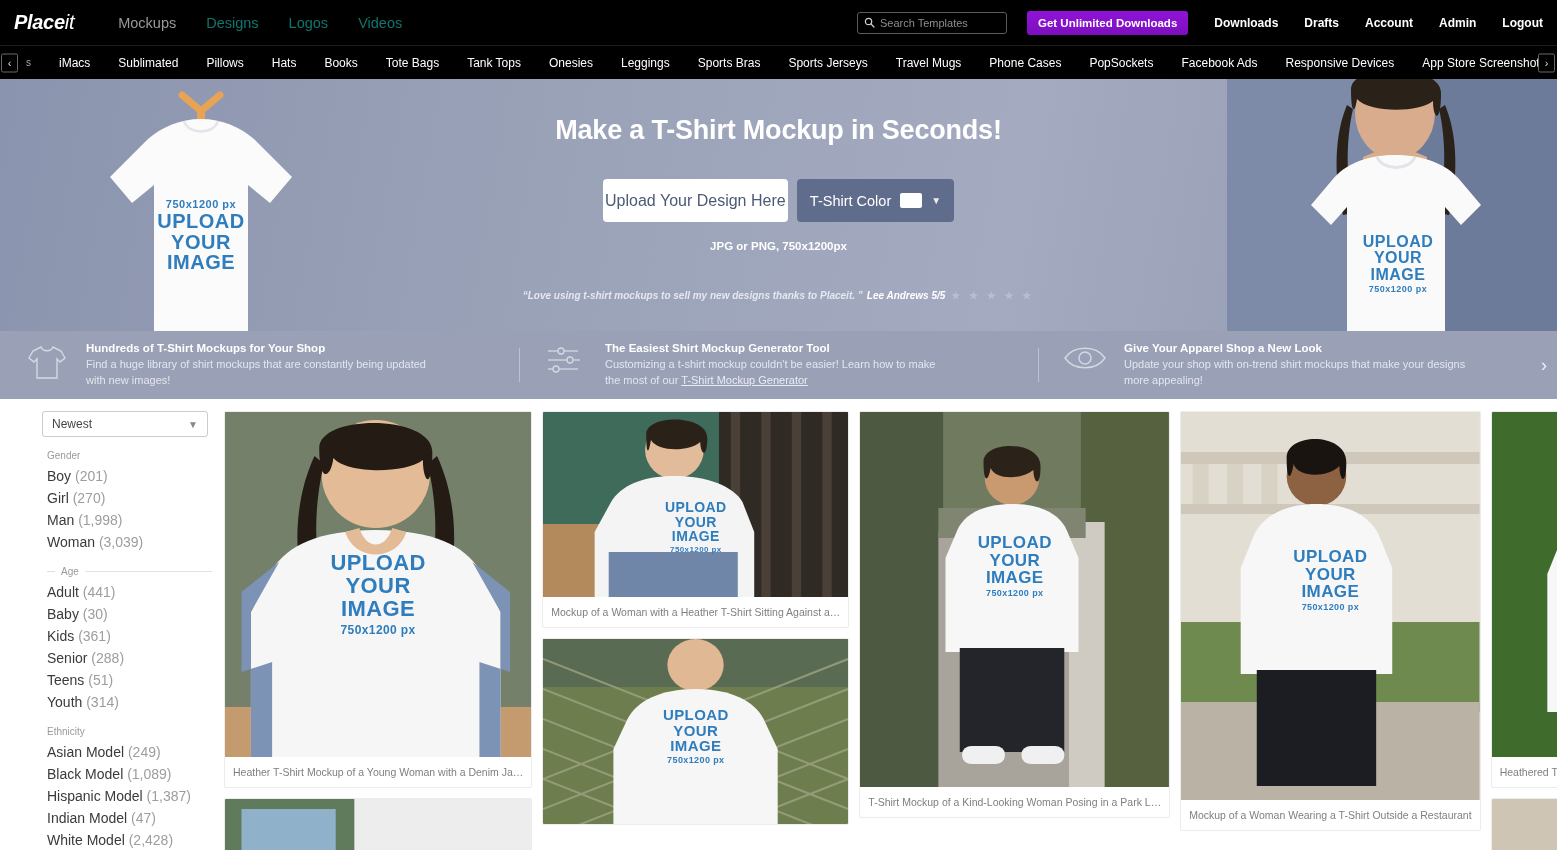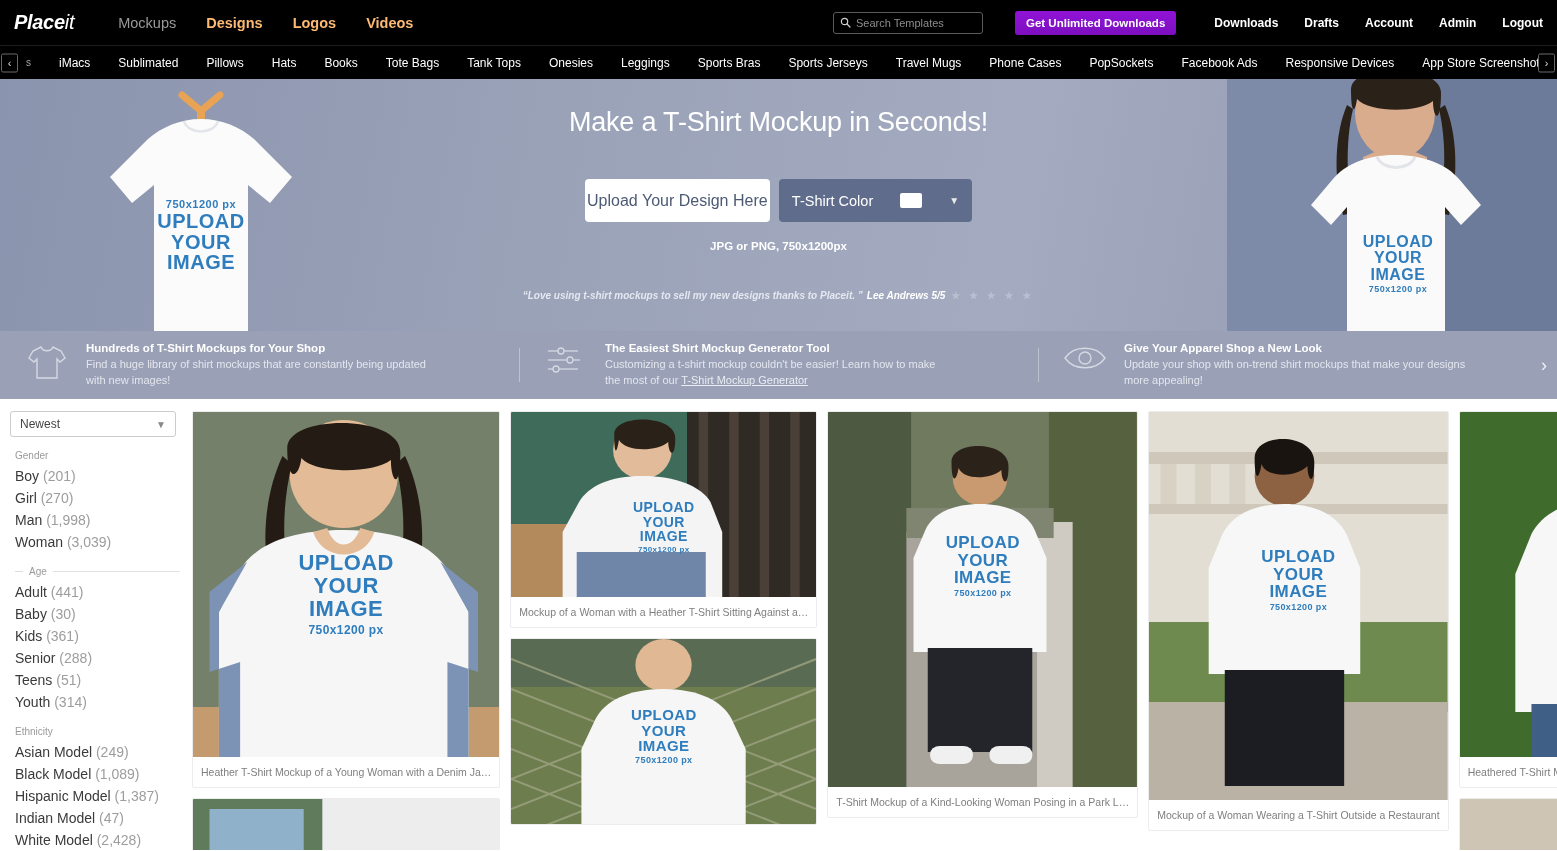--- a/index.html
+++ b/index.html
@@ -17,27 +17,27 @@
     display: flex; align-items: center; position: relative;
   }
   .logo {
     margin-left: 14px; font-size: 20px; font-weight: 700;
     font-style: italic; letter-spacing: -0.3px;
     color: #fff; user-select: none;
   }
   .logo .thin { font-weight: 400; }
   .mainlinks { display: flex; align-items: center; margin-left: 44px; gap: 30px; }
   .mainlinks a {
-    color: #fdba74; font-size: 14.5px; font-weight: 700;
+    color: #0f766e; font-size: 14.5px; font-weight: 400;
     text-decoration: none;
   }
   .mainlinks a.dim { color: #9a9a9a; font-weight: 400; }
   .nav-right {
     margin-left: auto; display: flex; align-items: center;
-    gap: 12px; padding-right: 14px;
+    gap: 0; padding-right: 14px;
   }
   .searchbox {
     width: 150px; height: 22px; border: 1px solid #5b5b5b;
     border-radius: 3px; display: flex; align-items: center;
     padding: 0 6px; background: #000; margin-right: 20px;
   }
   .searchbox svg { width: 11px; height: 11px; flex: none; }
   .searchbox input {
     background: transparent; border: 0; outline: none;
     color: #bbb; font-size: 11px; margin-left: 5px; width: 100%;
@@ -76,36 +76,36 @@
   }
   .cats a { color: #fff; text-decoration: none; font-size: 12px; }
   .cats .tiny { font-size: 10px; color: #aaa; }
 
   
   .hero {
     height: 252px; position: relative; overflow: hidden;
     background: linear-gradient(100deg,#8b94ae 0%,#9aa2b8 35%,#a4abc0 65%,#8f97ad 100%);
   }
   .hero-title {
-    position: absolute; left: 0; right: 0; top: 28px; text-align: center;
-    font-size: 27px; font-weight: 400; color: #fff; letter-spacing: -0.2px;
+    position: absolute; left: 0; right: 0; top: 36px; text-align: center;
+    font-size: 27px; font-weight: 700; color: #fff; letter-spacing: -0.2px;
   }
   .hero-actions {
     position: absolute; left: 0; right: 0; top: 100px;
     display: flex; justify-content: center; gap: 9px;
   }
   .upload-btn {
     background: #fff; color: #4d5a74; font-size: 16px;
     border: 0; border-radius: 4px; width: 185px; height: 43px;
     cursor: pointer; font-family: "Liberation Sans", sans-serif;
   }
   .color-btn {
     background: #5f6c8b; color: #fff; font-size: 14.5px;
     border: 0; border-radius: 4px; height: 43px; padding: 0 13px;
-    display: flex; align-items: center; gap: 27px; cursor: pointer;
+    display: flex; align-items: center; gap: 9px; cursor: pointer;
     font-family: "Liberation Sans", sans-serif;
   }
   .swatch {
     width: 22px; height: 15px; background: #fff;
     border-radius: 2px; display: inline-block;
   }
   .chev { font-size: 10px; opacity: .85; }
   .hero-sub {
     position: absolute; left: 0; right: 0; top: 161px; text-align: center;
     font-size: 11.5px; font-weight: 700; color: #fff;
@@ -142,21 +142,21 @@
   .feat-ico { flex: none; width: 46px; display: flex; justify-content: center; opacity: .8; }
   .feat-txt h4 { font-size: 11.5px; color: #fff; font-weight: 700; margin-bottom: 3px; }
   .feat-txt p { font-size: 11px; color: #e3e6ee; line-height: 1.38; max-width: 345px; }
   .feat-txt a { color: #e9ecf3; text-decoration: underline; }
   .feat-next {
     position: absolute; right: 10px; top: 50%; transform: translateY(-50%);
     color: #fff; font-size: 18px; opacity: .85; cursor: pointer;
   }
 
   
-  .content { display: flex; height: 451px; }
+  .content { display: flex; height: 451px; margin-left: 32px; }
 
   .sidebar {
     width: 190px; flex: none; padding: 12px 10px 0 10px;
     background: #fff; overflow: hidden; position: relative;
   }
   .sortsel {
     width: 166px; height: 26px; border: 1px solid #ccc; border-radius: 3px;
     display: flex; align-items: center; justify-content: space-between;
     padding: 0 9px; font-size: 12px; color: #444; cursor: pointer; background: #fff;
   }

